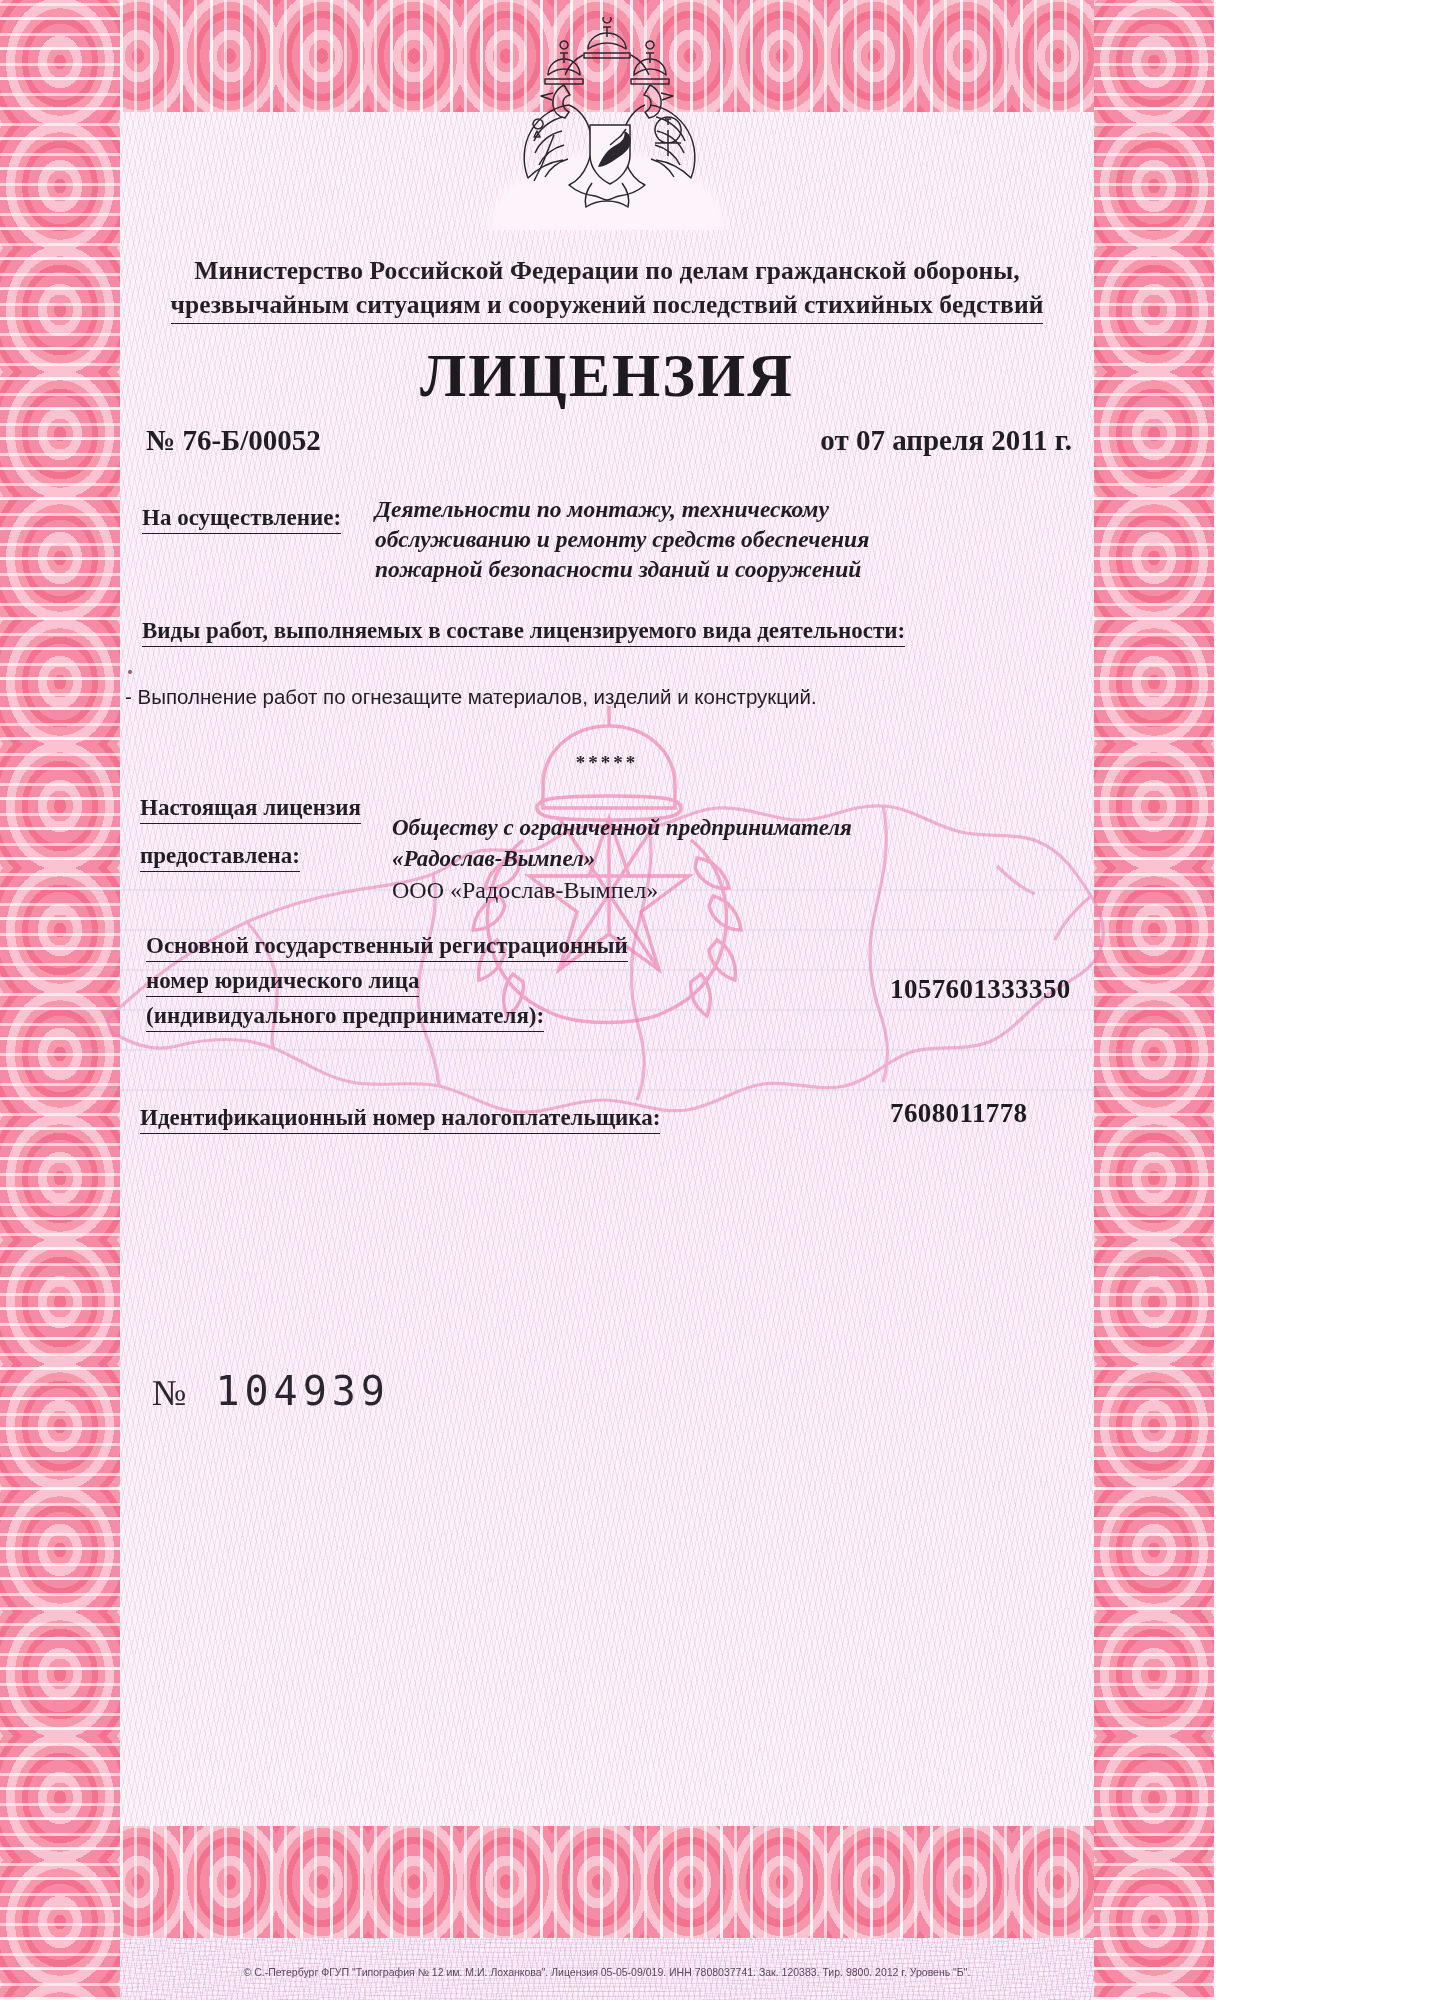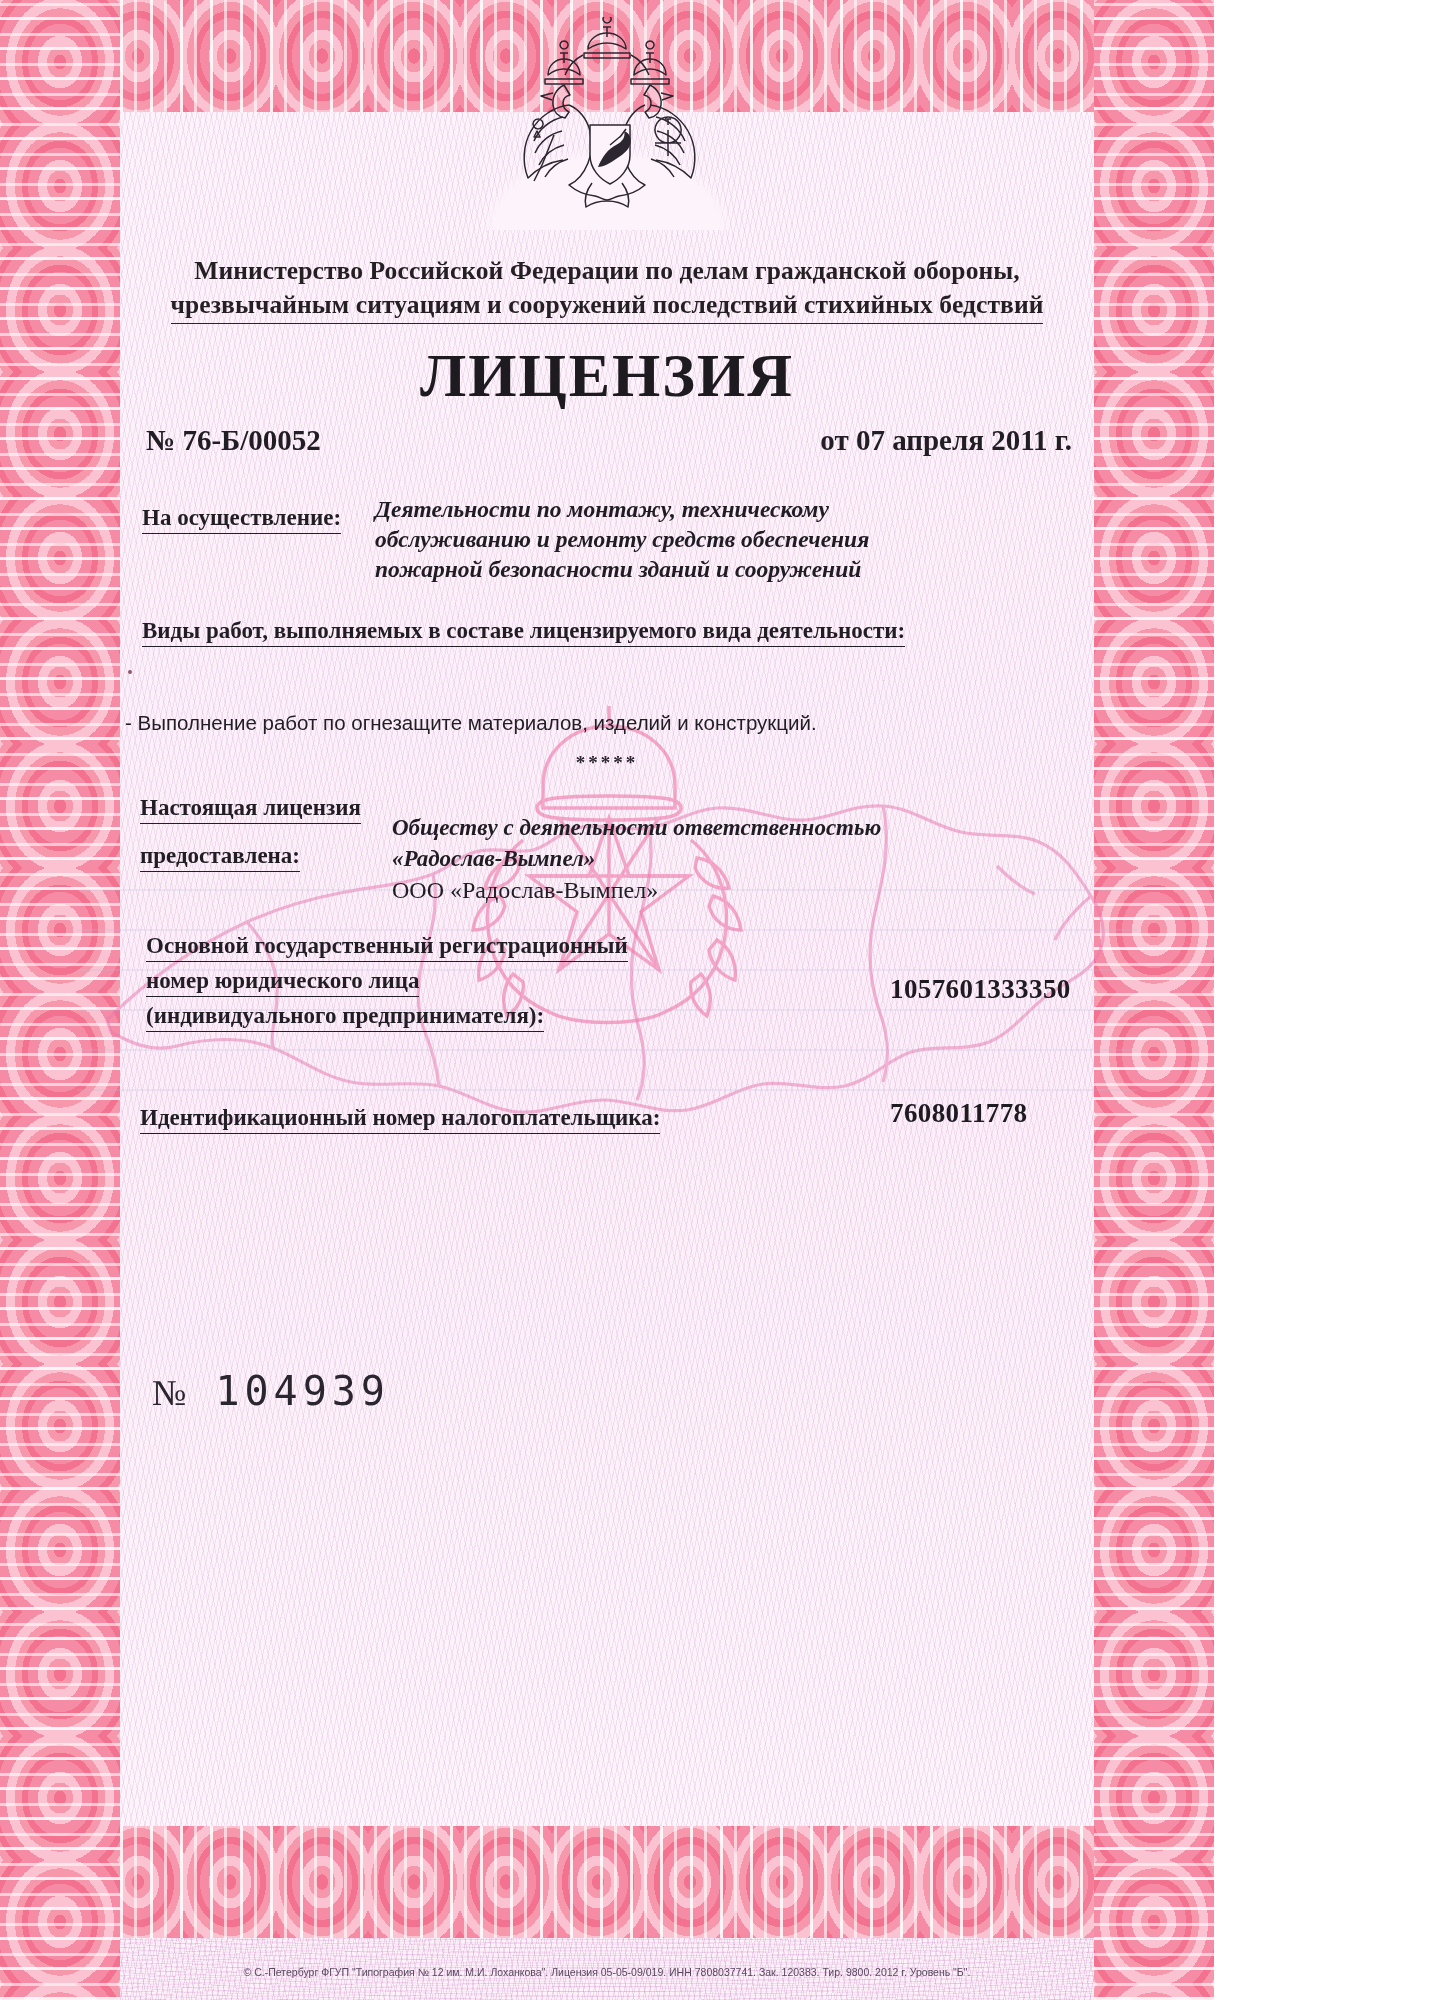--- a/index.html
+++ b/index.html
@@ -131,21 +131,21 @@
   }
 
   .row-act{position:absolute;left:22px;top:390px;}
   .act-val{
     position:absolute;left:255px;top:382px;width:640px;
     font-style:italic;font-weight:700;font-size:23.5px;line-height:30px;color:#1f1c24;
   }
 
   .row-kinds{position:absolute;left:22px;top:503px;}
   .kinds-list{
-    position:absolute;left:5px;top:596px;width:900px;
+    position:absolute;left:5px;top:570px;width:900px;
     font-family:"Liberation Sans", sans-serif;
     font-size:20.5px;line-height:29px;color:#201d24;
   }
 
   .row-granted{position:absolute;left:20px;top:680px;}
   .granted-val{
     position:absolute;left:272px;top:700px;width:640px;
     font-style:italic;font-weight:700;font-size:23px;line-height:31px;color:#1f1c24;
   }
   .granted-short{
@@ -341,21 +341,21 @@
       <div>- Выполнение работ по огнезащите материалов, изделий и конструкций.</div>
     </div>
 
     <div class="asterisks">*****</div>
 
     <div class="row-granted">
       <div><span class="label">Настоящая лицензия</span></div>
       <div style="margin-top:16px"><span class="label">предоставлена:</span></div>
     </div>
     <div class="granted-val">
-      <div>Обществу с деятельности ответственностью</div>
+      <div>Обществу с ограниченной предпринимателя</div>
       <div>«Радослав-Вымпел»</div>
     </div>
     <div class="granted-short">ООО «Радослав-Вымпел»</div>
 
     <div class="row-ogrn">
       <div><span class="label">Основной государственный регистрационный</span></div>
       <div style="margin-top:3px"><span class="label">номер юридического лица</span></div>
       <div style="margin-top:3px"><span class="label">(индивидуального предпринимателя):</span></div>
     </div>
     <div class="ogrn-val">1057601333350</div>

